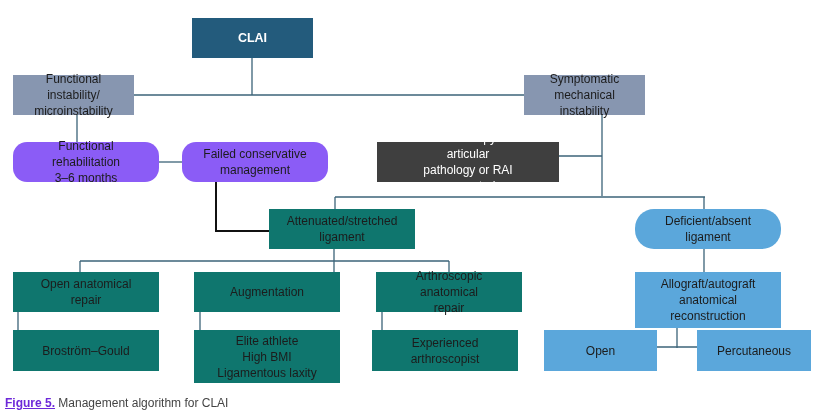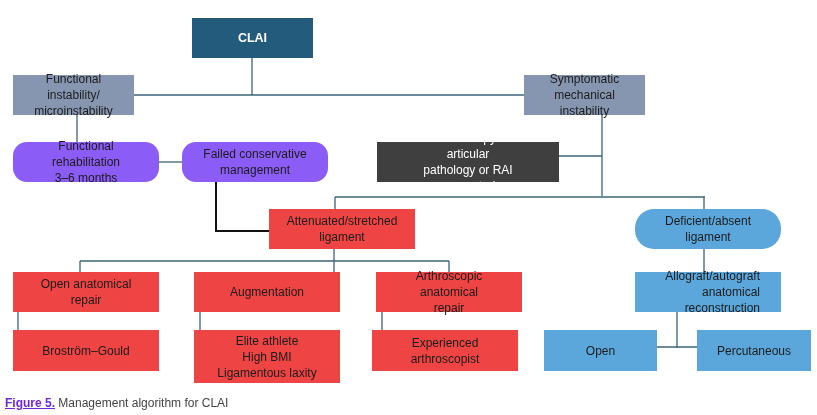--- a/index.html
+++ b/index.html
@@ -5,21 +5,21 @@
   html, body { margin: 0; padding: 0; background: #ffffff; }
   body { width: 817px; height: 415px; position: relative; overflow: hidden;
          font-family: "Liberation Sans", sans-serif; }
   .box { position: absolute; display: flex; align-items: center; justify-content: center;
          text-align: center; font-size: 12px; line-height: 16px; color: #222; box-sizing: border-box;
          padding: 0 21px; white-space: pre-line; }
   .dark-teal { background: #235b7c; color: #fff; font-weight: bold; font-size: 12.5px; }
   .slate { background: #8796b0; color: #1c1c1c; }
   .pale { background: #8b5cf6; color: #1c1c1c; border-radius: 14px; }
   .charcoal { background: #3f3f3f; color: #fff; }
-  .grey { background: #ef4444; color: #1c1c1c; }
+  .grey { background: #0f766e; color: #1c1c1c; }
   .blue { background: #5ba7db; color: #1c1c1c; }
   svg.lines { position: absolute; left: 0; top: 0; }
   .caption { position: absolute; left: 5px; top: 396px; font-size: 12px; color: #444; }
   .caption b { font-weight: bold; color: #6d28d9; text-decoration: underline; }
 </style>
 </head>
 <body>
 
 <svg class="lines" width="817" height="415">
   <g stroke="#3b6378" stroke-width="1.3" fill="none">
@@ -68,21 +68,21 @@
 
 <div class="box blue" style="left:635px;top:209px;width:146px;height:40px;border-radius:19px;">Deficient/absent ligament</div>
 
 <div class="box grey" style="left:13px;top:272px;width:146px;height:40px;">Open anatomical repair</div>
 
 <div class="box grey" style="left:194px;top:272px;width:146px;height:40px;">Augmentation</div>
 
 <div class="box grey" style="left:376px;top:272px;width:146px;height:40px;">Arthroscopic anatomical
 repair</div>
 
-<div class="box blue" style="left:635px;top:272px;width:146px;height:40px;text-align:right;">Allograft/autograft
+<div class="box blue" style="left:635px;top:272px;width:146px;height:56px;">Allograft/autograft
 anatomical reconstruction</div>
 
 <div class="box grey" style="left:13px;top:330px;width:146px;height:41px;">Broström–Gould</div>
 
 <div class="box grey" style="left:194px;top:330px;width:146px;height:53px;">Elite athlete
 High BMI
 Ligamentous laxity</div>
 
 <div class="box grey" style="left:372px;top:330px;width:146px;height:41px;">Experienced
 arthroscopist</div>

